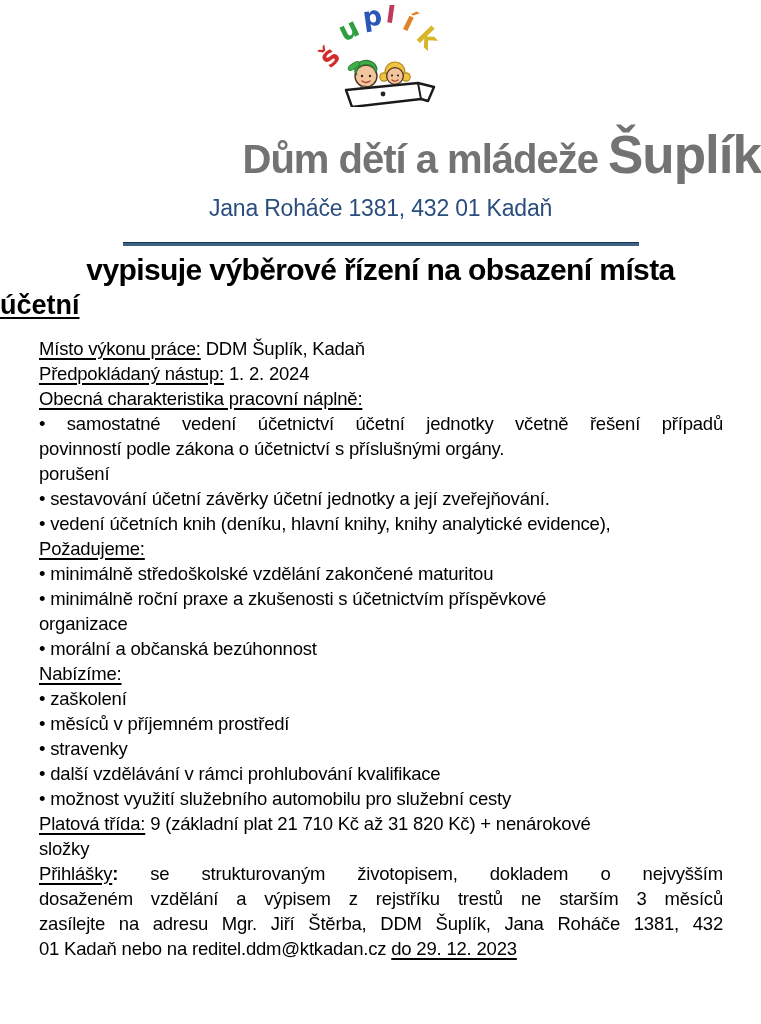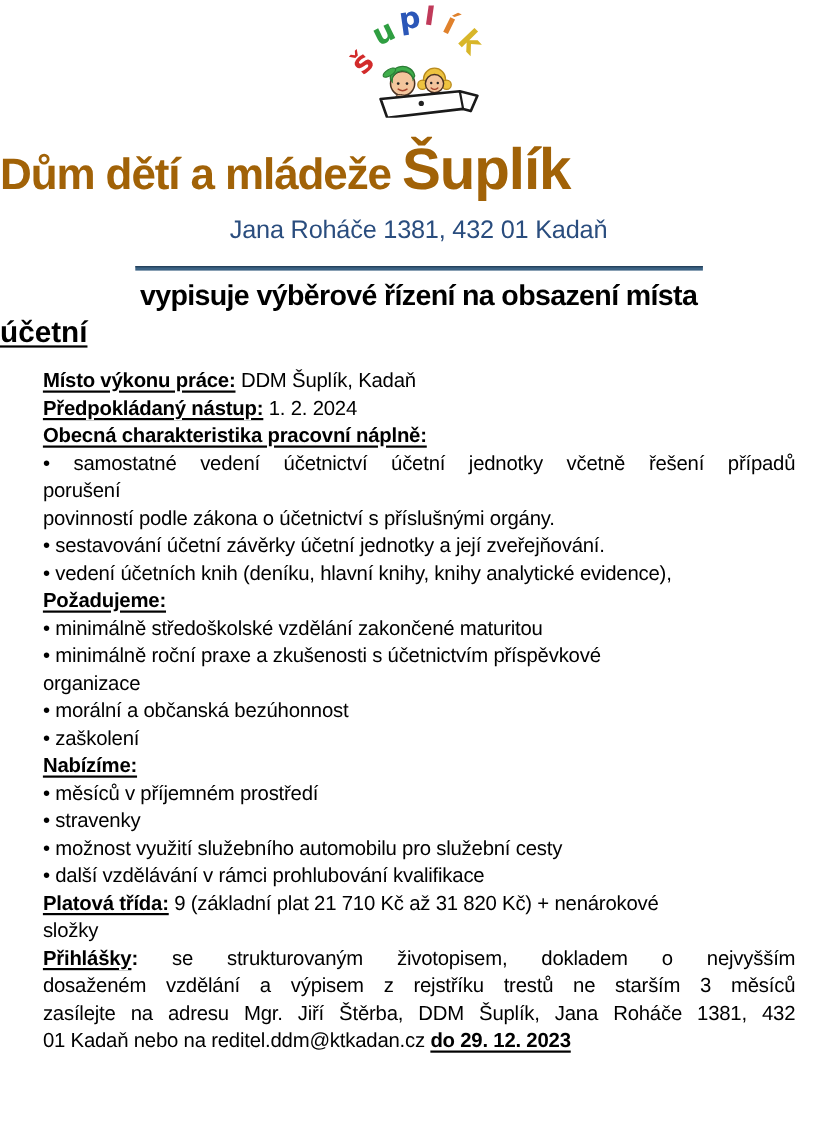--- a/index.html
+++ b/index.html
@@ -6,22 +6,22 @@
   .page {
     position:relative;
     width:761px; height:1024px;
     background:#ffffff;
     font-family:"Liberation Sans", sans-serif;
     color:#000;
     overflow:hidden;
   }
   .logo-wrap { display:flex; justify-content:center; padding-top:5px; height:102px; }
   .title {
-    text-align:left;
-    color:#a16207;
+    text-align:right;
+    color:#737373;
     font-weight:bold;
     margin-top:20px;
     line-height:1.05;
     letter-spacing:-1px;
     white-space:nowrap;
   }
   .title .t1 { font-size:40px; }
   .title .t2 { font-size:53px; margin-left:10px; }
   .address {
     text-align:center;
@@ -33,21 +33,21 @@
   }
   .rule {
     width:516px; height:3px;
     margin:20px auto 0 auto;
     background:#3c6384;
     border-top:1px solid #17334e;
   }
   .vacancy {
     text-align:center;
     font-weight:bold;
-    font-size:26px;
+    font-size:30px;
     margin-top:7px;
     letter-spacing:-0.6px;
   }
   .position {
     text-align:left;
     font-weight:bold;
     font-size:27px;
     margin-top:3px;
   }
   .position .u {
@@ -64,21 +64,21 @@
   }
   .line { white-space:nowrap; }
   .line.stretch {
     white-space:normal;
     text-align:justify;
     text-align-last:justify;
   }
   .s-n { font-weight:normal; }
   .s-b { font-weight:bold; }
   .s-lu, .s-bu {
-    font-weight:bold;
+    font-weight:normal;
     text-decoration:underline;
     text-decoration-thickness:2px;
     text-underline-offset:3px;
   }
 </style>
 </head>
 <body>
 
 <div class="page">
 
@@ -135,35 +135,35 @@
 
   <div class="position">
     <span class="u">účetní</span>
   </div>
 
   <div class="body-text">
       <div class="line"><span class="s-lu">Místo výkonu práce:</span><span class="s-n"> DDM Šuplík, Kadaň</span></div>
       <div class="line"><span class="s-lu">Předpokládaný nástup:</span><span class="s-n"> 1. 2. 2024</span></div>
       <div class="line"><span class="s-lu">Obecná charakteristika pracovní náplně:</span></div>
       <div class="line stretch"><span class="s-n">• samostatné vedení účetnictví účetní jednotky včetně řešení případů</span></div>
+      <div class="line"><span class="s-n">povinností podle zákona o účetnictví s příslušnými orgány.</span></div>
       <div class="line"><span class="s-n">porušení</span></div>
-      <div class="line"><span class="s-n">povinností podle zákona o účetnictví s příslušnými orgány.</span></div>
       <div class="line"><span class="s-n">• sestavování účetní závěrky účetní jednotky a její zveřejňování.</span></div>
       <div class="line"><span class="s-n">• vedení účetních knih (deníku, hlavní knihy, knihy analytické evidence),</span></div>
       <div class="line"><span class="s-lu">Požadujeme:</span></div>
       <div class="line"><span class="s-n">• minimálně středoškolské vzdělání zakončené maturitou</span></div>
       <div class="line"><span class="s-n">• minimálně roční praxe a zkušenosti s účetnictvím příspěvkové</span></div>
       <div class="line"><span class="s-n">organizace</span></div>
       <div class="line"><span class="s-n">• morální a občanská bezúhonnost</span></div>
+      <div class="line"><span class="s-lu">Nabízíme:</span></div>
       <div class="line"><span class="s-n">• zaškolení</span></div>
-      <div class="line"><span class="s-lu">Nabízíme:</span></div>
       <div class="line"><span class="s-n">• měsíců v příjemném prostředí</span></div>
       <div class="line"><span class="s-n">• stravenky</span></div>
+      <div class="line"><span class="s-n">• další vzdělávání v rámci prohlubování kvalifikace</span></div>
       <div class="line"><span class="s-n">• možnost využití služebního automobilu pro služební cesty</span></div>
-      <div class="line"><span class="s-n">• další vzdělávání v rámci prohlubování kvalifikace</span></div>
       <div class="line"><span class="s-lu">Platová třída:</span><span class="s-n"> 9 (základní plat 21 710 Kč až 31 820 Kč) + nenárokové</span></div>
       <div class="line"><span class="s-n">složky</span></div>
       <div class="line stretch"><span class="s-lu">Přihlášky</span><span class="s-b">:</span><span class="s-n"> se strukturovaným životopisem, dokladem o nejvyšším</span></div>
       <div class="line stretch"><span class="s-n">dosaženém vzdělání a výpisem z rejstříku trestů ne starším 3 měsíců</span></div>
       <div class="line stretch"><span class="s-n">zasílejte na adresu Mgr. Jiří Štěrba, DDM Šuplík, Jana Roháče 1381, 432</span></div>
       <div class="line"><span class="s-n">01 Kadaň nebo na reditel.ddm@ktkadan.cz </span><span class="s-bu">do 29. 12. 2023</span></div>
     </div>
 
 </div>
 

